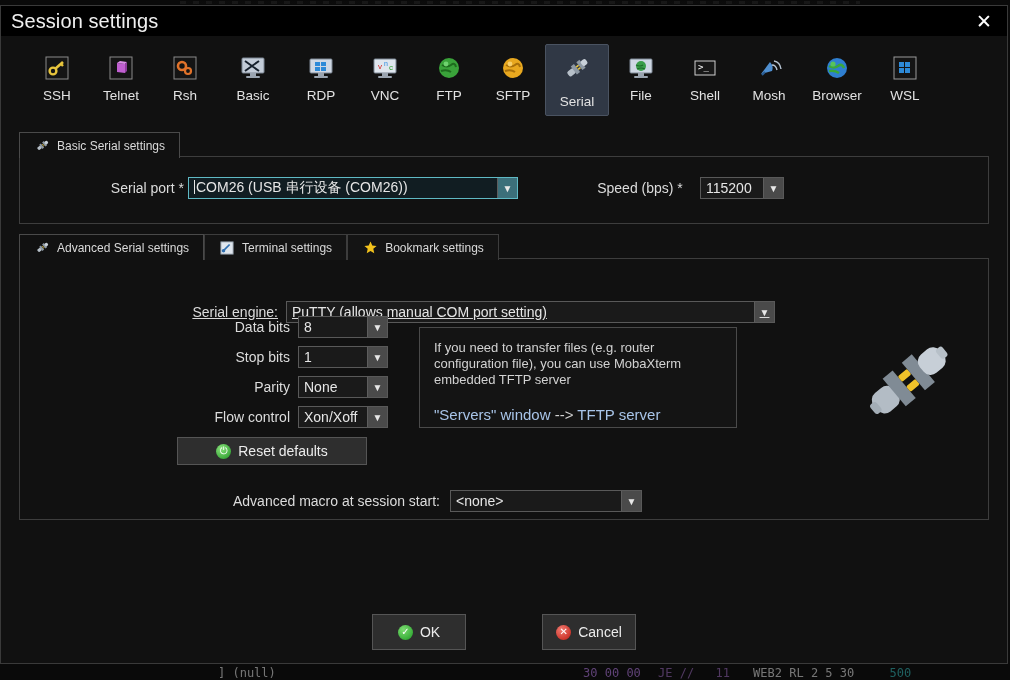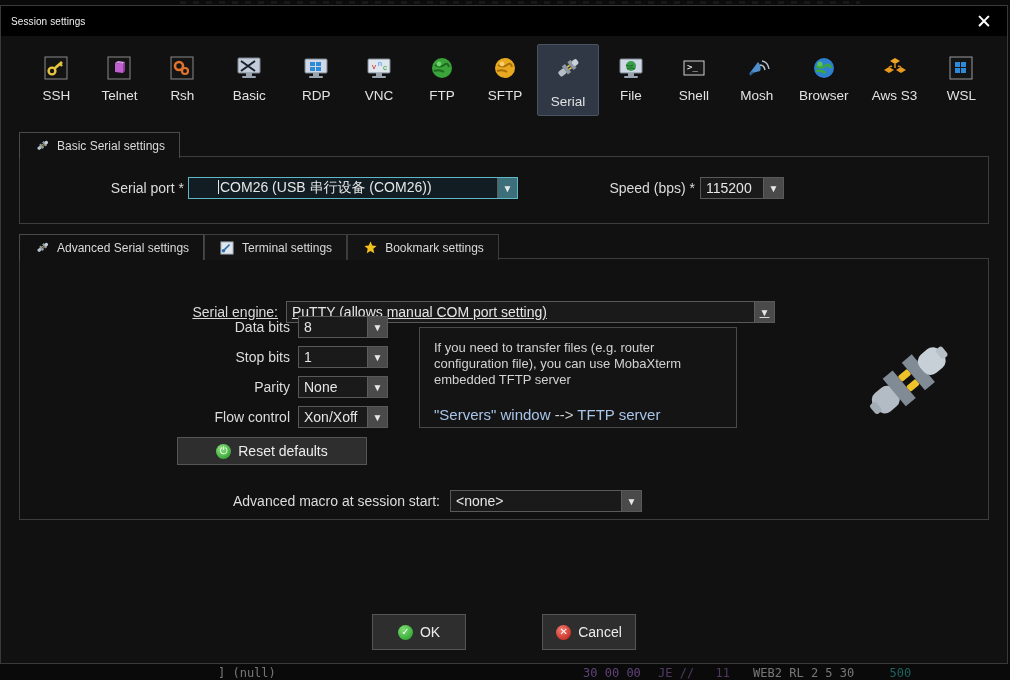--- a/index.html
+++ b/index.html
@@ -24,21 +24,21 @@
   .bgt-d{color:#8a5fa8;}
   .bgt-p{color:#a56fd0;}
   .bgt-w{color:#cfcfcf;}
   .bgt-c{color:#2fa6a6;}
 
   
   .dialog{position:absolute;left:0;top:5px;width:1008px;height:659px;
      background:#111111;border:1px solid #3a3a3a;box-sizing:border-box;}
   .titlebar{height:30px;background:#000000;display:flex;align-items:center;
      justify-content:space-between;padding:0 0 0 10px;}
-  .title-text{font-size:10px;color:#f0f0f0;letter-spacing:.1px;}
+  .title-text{font-size:20px;color:#f0f0f0;letter-spacing:.1px;}
   .close-btn{width:46px;height:30px;display:flex;align-items:center;justify-content:center;
      color:#ffffff;font-size:19px;line-height:1;cursor:pointer;}
 
   
   .toolbar{display:flex;align-items:flex-start;padding:8px 14px 0 24px;gap:0;height:78px;background:#111111;}
   .tool{width:64px;display:flex;flex-direction:column;align-items:center;
      padding:7px 0 6px 0;border-radius:2px;cursor:pointer;box-sizing:border-box;
      border:1px solid transparent;}
   .tool.active{background:#303845;border:1px solid #4a5361;gap:6px;}
   .tool .ico{width:32px;height:32px;display:flex;align-items:center;justify-content:center;margin-bottom:4px;}
@@ -265,31 +265,20 @@
         <span class="ico">
           <svg width="26" height="26" viewBox="0 0 26 26">
             <circle cx="13" cy="13" r="10" fill="#2f7fd0"></circle>
             <path d="M5 11 q5 3 9 0 t6 2 M5 16 q6 -1 10 2" stroke="#3aa83a" stroke-width="2.6" fill="none"></path>
             <circle cx="9" cy="9" r="2.6" fill="#57c45a"></circle>
           </svg>
         </span>
         <span class="lbl">Browser</span>
       </div>
 
-      <div class="tool wide">
-        <span class="ico">
-          <svg width="26" height="26" viewBox="0 0 26 26">
-            <path d="M13 3 L18 6 L13 9 L8 6 Z" fill="#f0a52a"></path>
-            <path d="M7 12 L12 15 L7 18 L2 15 Z" fill="#e8991f"></path>
-            <path d="M19 12 L24 15 L19 18 L14 15 Z" fill="#e8991f"></path>
-            <path d="M13 9 L13 13 M10 11 L7 12 M16 11 L19 12" stroke="#d08b18" stroke-width="1.6"></path>
-          </svg>
-        </span>
-        <span class="lbl">Aws S3</span>
-      </div>
 
       <div class="tool">
         <span class="ico">
           <svg width="26" height="26" viewBox="0 0 26 26">
             <rect x="2" y="2" width="22" height="22" fill="#141414" stroke="#9a9a9a"></rect>
             <rect x="7" y="7" width="5" height="5" fill="#2d8ad8"></rect>
             <rect x="13" y="7" width="5" height="5" fill="#2d8ad8"></rect>
             <rect x="7" y="13" width="5" height="5" fill="#2d8ad8"></rect>
             <rect x="13" y="13" width="5" height="5" fill="#2d8ad8"></rect>
           </svg>
@@ -312,28 +301,28 @@
                 <rect x="20" y="11" width="6" height="6" rx="2" fill="#c8d0d8"></rect>
               </g>
             </svg>
           </span>
           <span>Basic Serial settings</span>
         </div>
       </div>
 
       <div class="row" style="position:absolute;left:60px;top:20px;">
         <span class="lab" style="width:104px;">Serial port *</span>
-        <span class="combo focused" style="width:330px;margin-left:4px;padding-left:24px;">
+        <span class="combo focused" style="width:330px;margin-left:4px;">
           <span class="val"><span class="caret"></span><span>COM26  (USB 串行设备 (COM26))</span></span>
           <span class="arrow">▼</span>
         </span>
       </div>
 
       <div class="row" style="position:absolute;left:565px;top:20px;">
-        <span class="lab" style="width:110px;">Speed (bps) *</span>
+        <span class="lab" style="width:110px;text-align:center;">Speed (bps) *</span>
         <span class="combo" style="width:84px;margin-left:5px;">
           <span class="val">115200</span>
           <span class="arrow">▼</span>
         </span>
       </div>
     </div>
 
     <div class="group group-adv">
       <div class="tabstrip">
 

